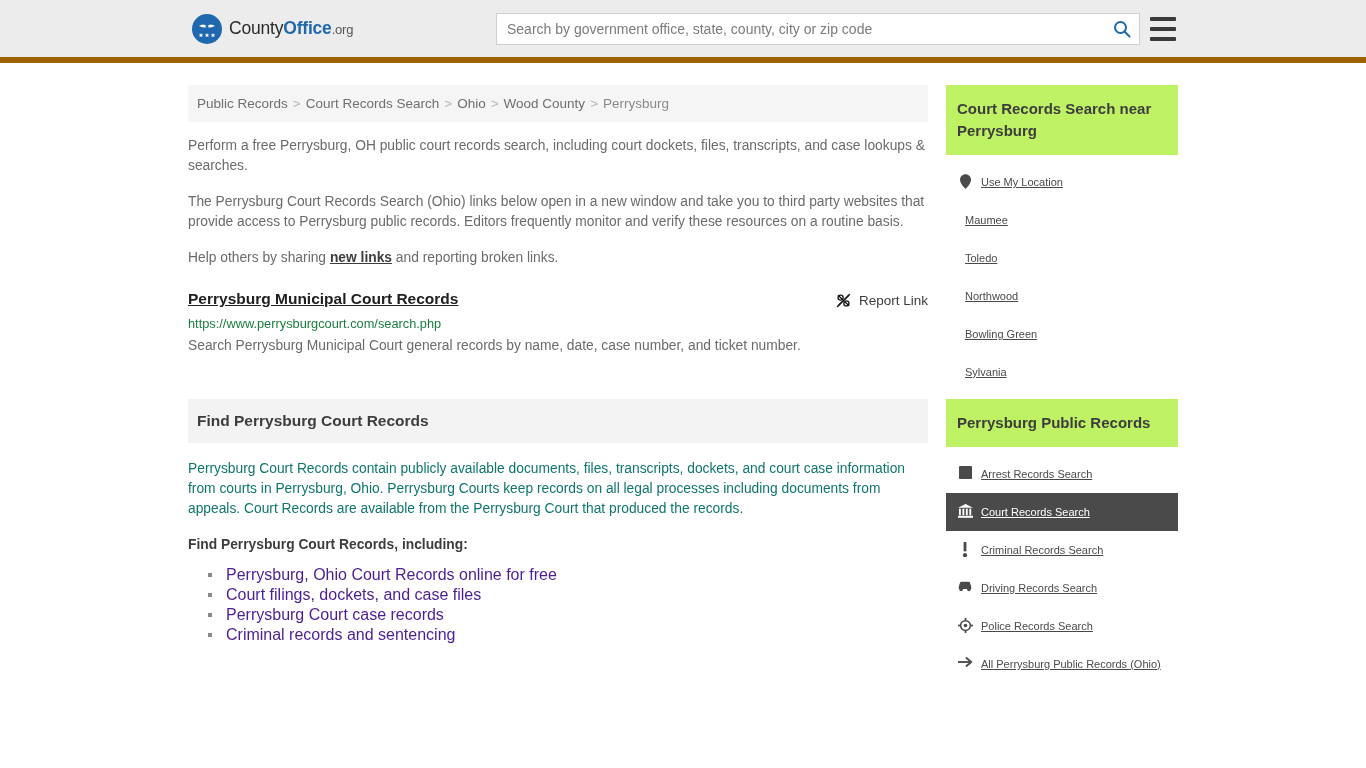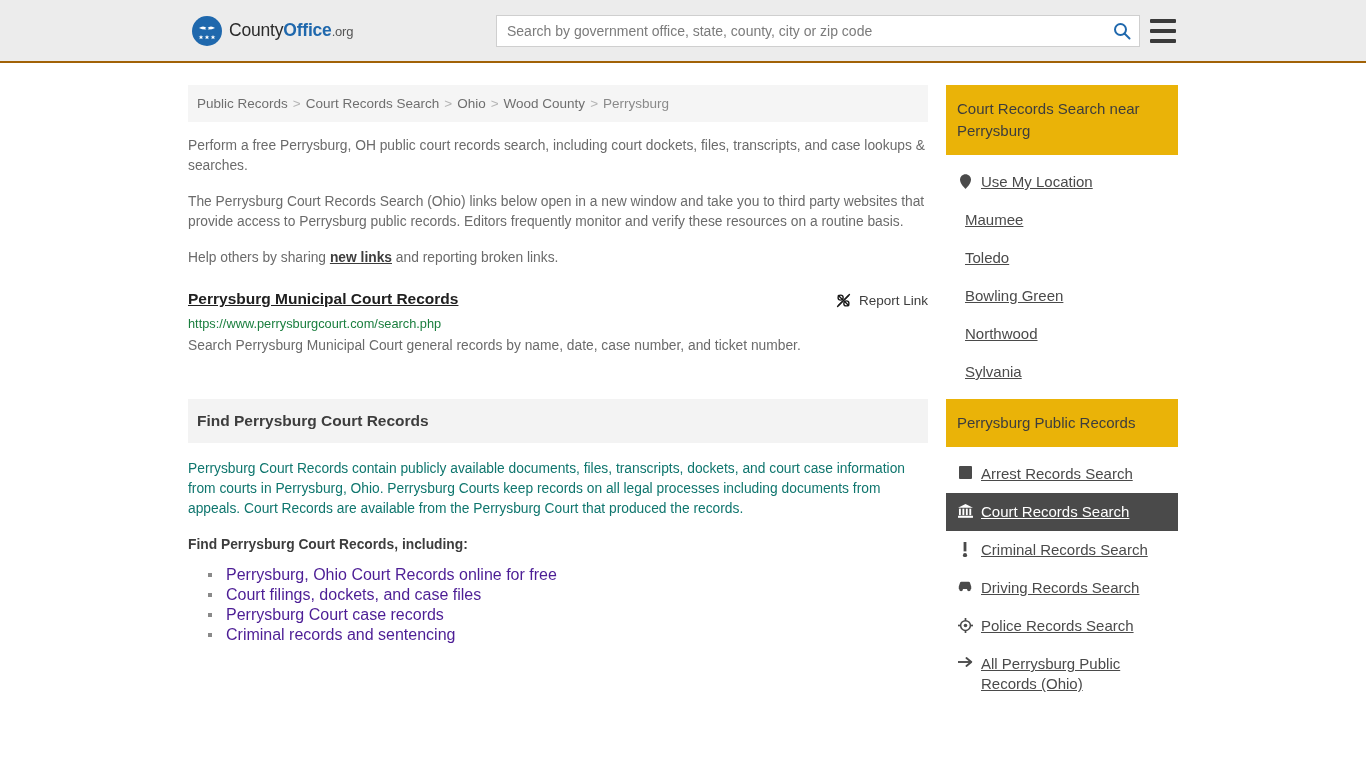--- a/index.html
+++ b/index.html
@@ -8,21 +8,21 @@
     width: 1366px; height: 768px;
     background: #ffffff;
     font-family: "Liberation Sans", sans-serif;
     overflow: hidden;
   }
 
   
   .site-header {
     height: 63px;
     background: #ececec;
-    border-bottom: 2px solid #a16207;
+    border-bottom: 6px solid #a16207;
     display: flex;
     align-items: center;
     position: relative;
   }
   .logo-wrap {
     position: absolute;
     left: 192px;
     display: flex;
     align-items: center;
     gap: 7px;
@@ -211,37 +211,37 @@
     content: "";
     position: absolute;
     left: 0; top: 8px;
     width: 4px; height: 4px;
     background: #8a8a8a;
   }
 
   
   .side-box { margin-bottom: 8px; }
   .side-head {
-    background: #eab308;
+    background: #bef264;
     padding: 13px 11px;
     font-size: 15px;
-    font-weight: normal;
+    font-weight: bold;
     color: #3d3d3d;
     line-height: 22px;
   }
   .side-list { padding-top: 8px; }
   .side-item {
     display: flex;
     align-items: flex-start;
     gap: 8px;
     padding: 9px 11px;
     cursor: pointer;
   }
   .side-item .lbl {
-    font-size: 15px;
+    font-size: 11px;
     color: #4a4a4a;
     text-decoration: underline;
     line-height: 20px;
   }
   .side-item.active {
     background: #4a4a4a;
   }
   .side-item.active .lbl { color: #ffffff; }
   .side-icon {
     width: 16px;
@@ -353,25 +353,25 @@
             <div class="side-item">
               <span class="side-icon" style="width: 0px; min-width: 0px;"></span>
               <span class="lbl">Maumee</span>
             </div>
             <div class="side-item">
               <span class="side-icon" style="width: 0px; min-width: 0px;"></span>
               <span class="lbl">Toledo</span>
             </div>
             <div class="side-item">
               <span class="side-icon" style="width: 0px; min-width: 0px;"></span>
+              <span class="lbl">Northwood</span>
+            </div>
+            <div class="side-item">
+              <span class="side-icon" style="width: 0px; min-width: 0px;"></span>
               <span class="lbl">Bowling Green</span>
-            </div>
-            <div class="side-item">
-              <span class="side-icon" style="width: 0px; min-width: 0px;"></span>
-              <span class="lbl">Northwood</span>
             </div>
             <div class="side-item">
               <span class="side-icon" style="width: 0px; min-width: 0px;"></span>
               <span class="lbl">Sylvania</span>
             </div>
           </div>
       </div>
 
       <div class="side-box">
         <div class="side-head">Perrysburg Public Records</div>

